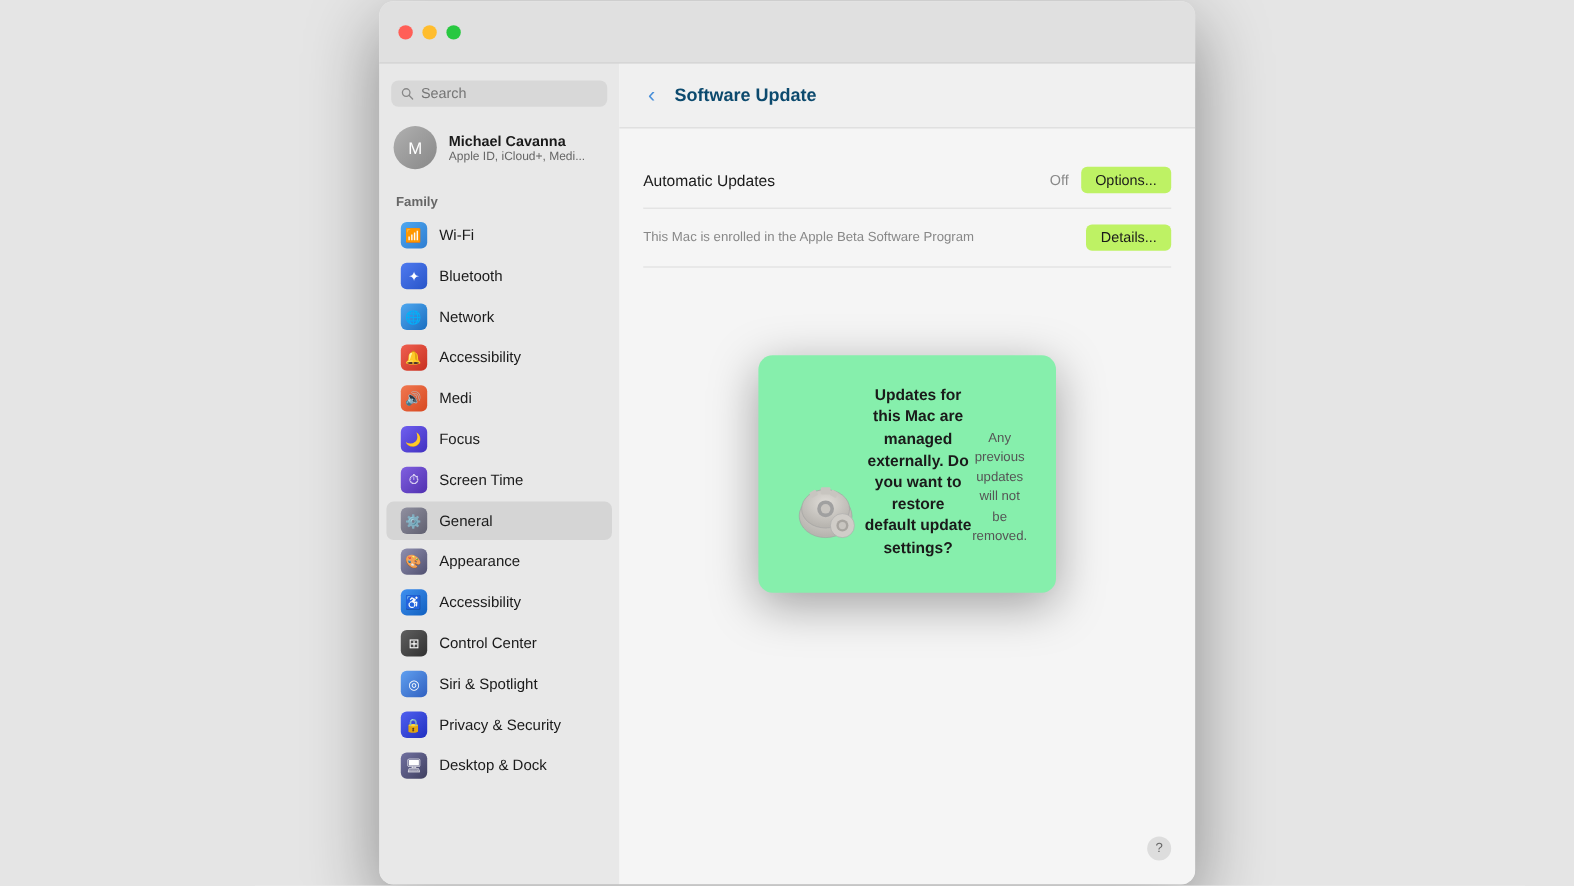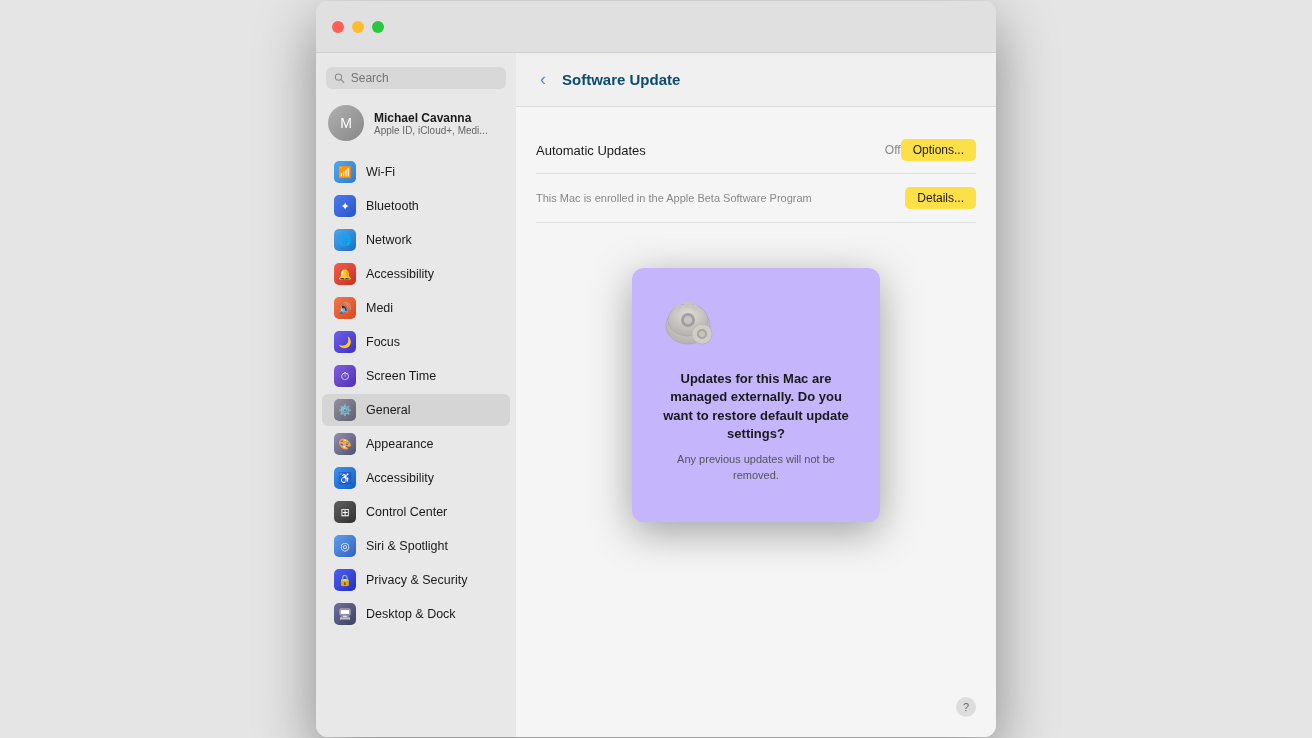--- a/index.html
+++ b/index.html
@@ -239,30 +239,31 @@
     }
 
     .setting-row-label {
       font-size: 13px;
       color: #1a1a1a;
     }
 
     .setting-row-controls {
       display: flex;
       align-items: center;
+      gap: 10px;
     }
 
     .off-label {
       font-size: 12px;
       color: #888;
     }
 
     .options-btn, .details-btn {
       padding: 4px 12px;
-      background: #fde047;
+      background: #bef264;
       border: none;
       border-radius: 5px;
       font-size: 12px;
       color: #1a1a1a;
       cursor: pointer;
     }
 
     .beta-text {
       font-size: 11px;
       color: #888;
@@ -293,28 +294,28 @@
       left: 0;
       right: 0;
       bottom: 0;
       display: flex;
       align-items: center;
       justify-content: center;
       z-index: 100;
     }
 
     .modal {
-      background: #c4b5fd;
+      background: #86efac;
       border-radius: 12px;
       width: 248px;
       padding: 24px 24px 20px;
       box-shadow: 0 10px 40px rgba(0,0,0,0.35);
       display: flex;
-      flex-direction: column;
-      align-items: flex-start;
+      flex-direction: row;
+      align-items: flex-end;
     }
 
     .modal-icon {
       width: 64px;
       height: 64px;
       margin-bottom: 14px;
     }
 
     .modal-title {
       font-size: 13px;
@@ -391,20 +392,21 @@
       <div class="user-profile">
         <div class="avatar">
           <span>M</span>
         </div>
         <div class="user-info">
           <span class="user-name">Michael Cavanna</span>
           <span class="user-sub">Apple ID, iCloud+, Medi...</span>
         </div>
       </div>
 
+      <div class="section-label">Family</div>
 
       <div class="sidebar-item">
         <div class="sidebar-item-icon icon-wifi">
           <span class="icon-symbol">📶</span>
         </div>
         <span class="sidebar-item-label">Wi-Fi</span>
       </div>
 
       <div class="sidebar-item">
         <div class="sidebar-item-icon icon-bluetooth">

